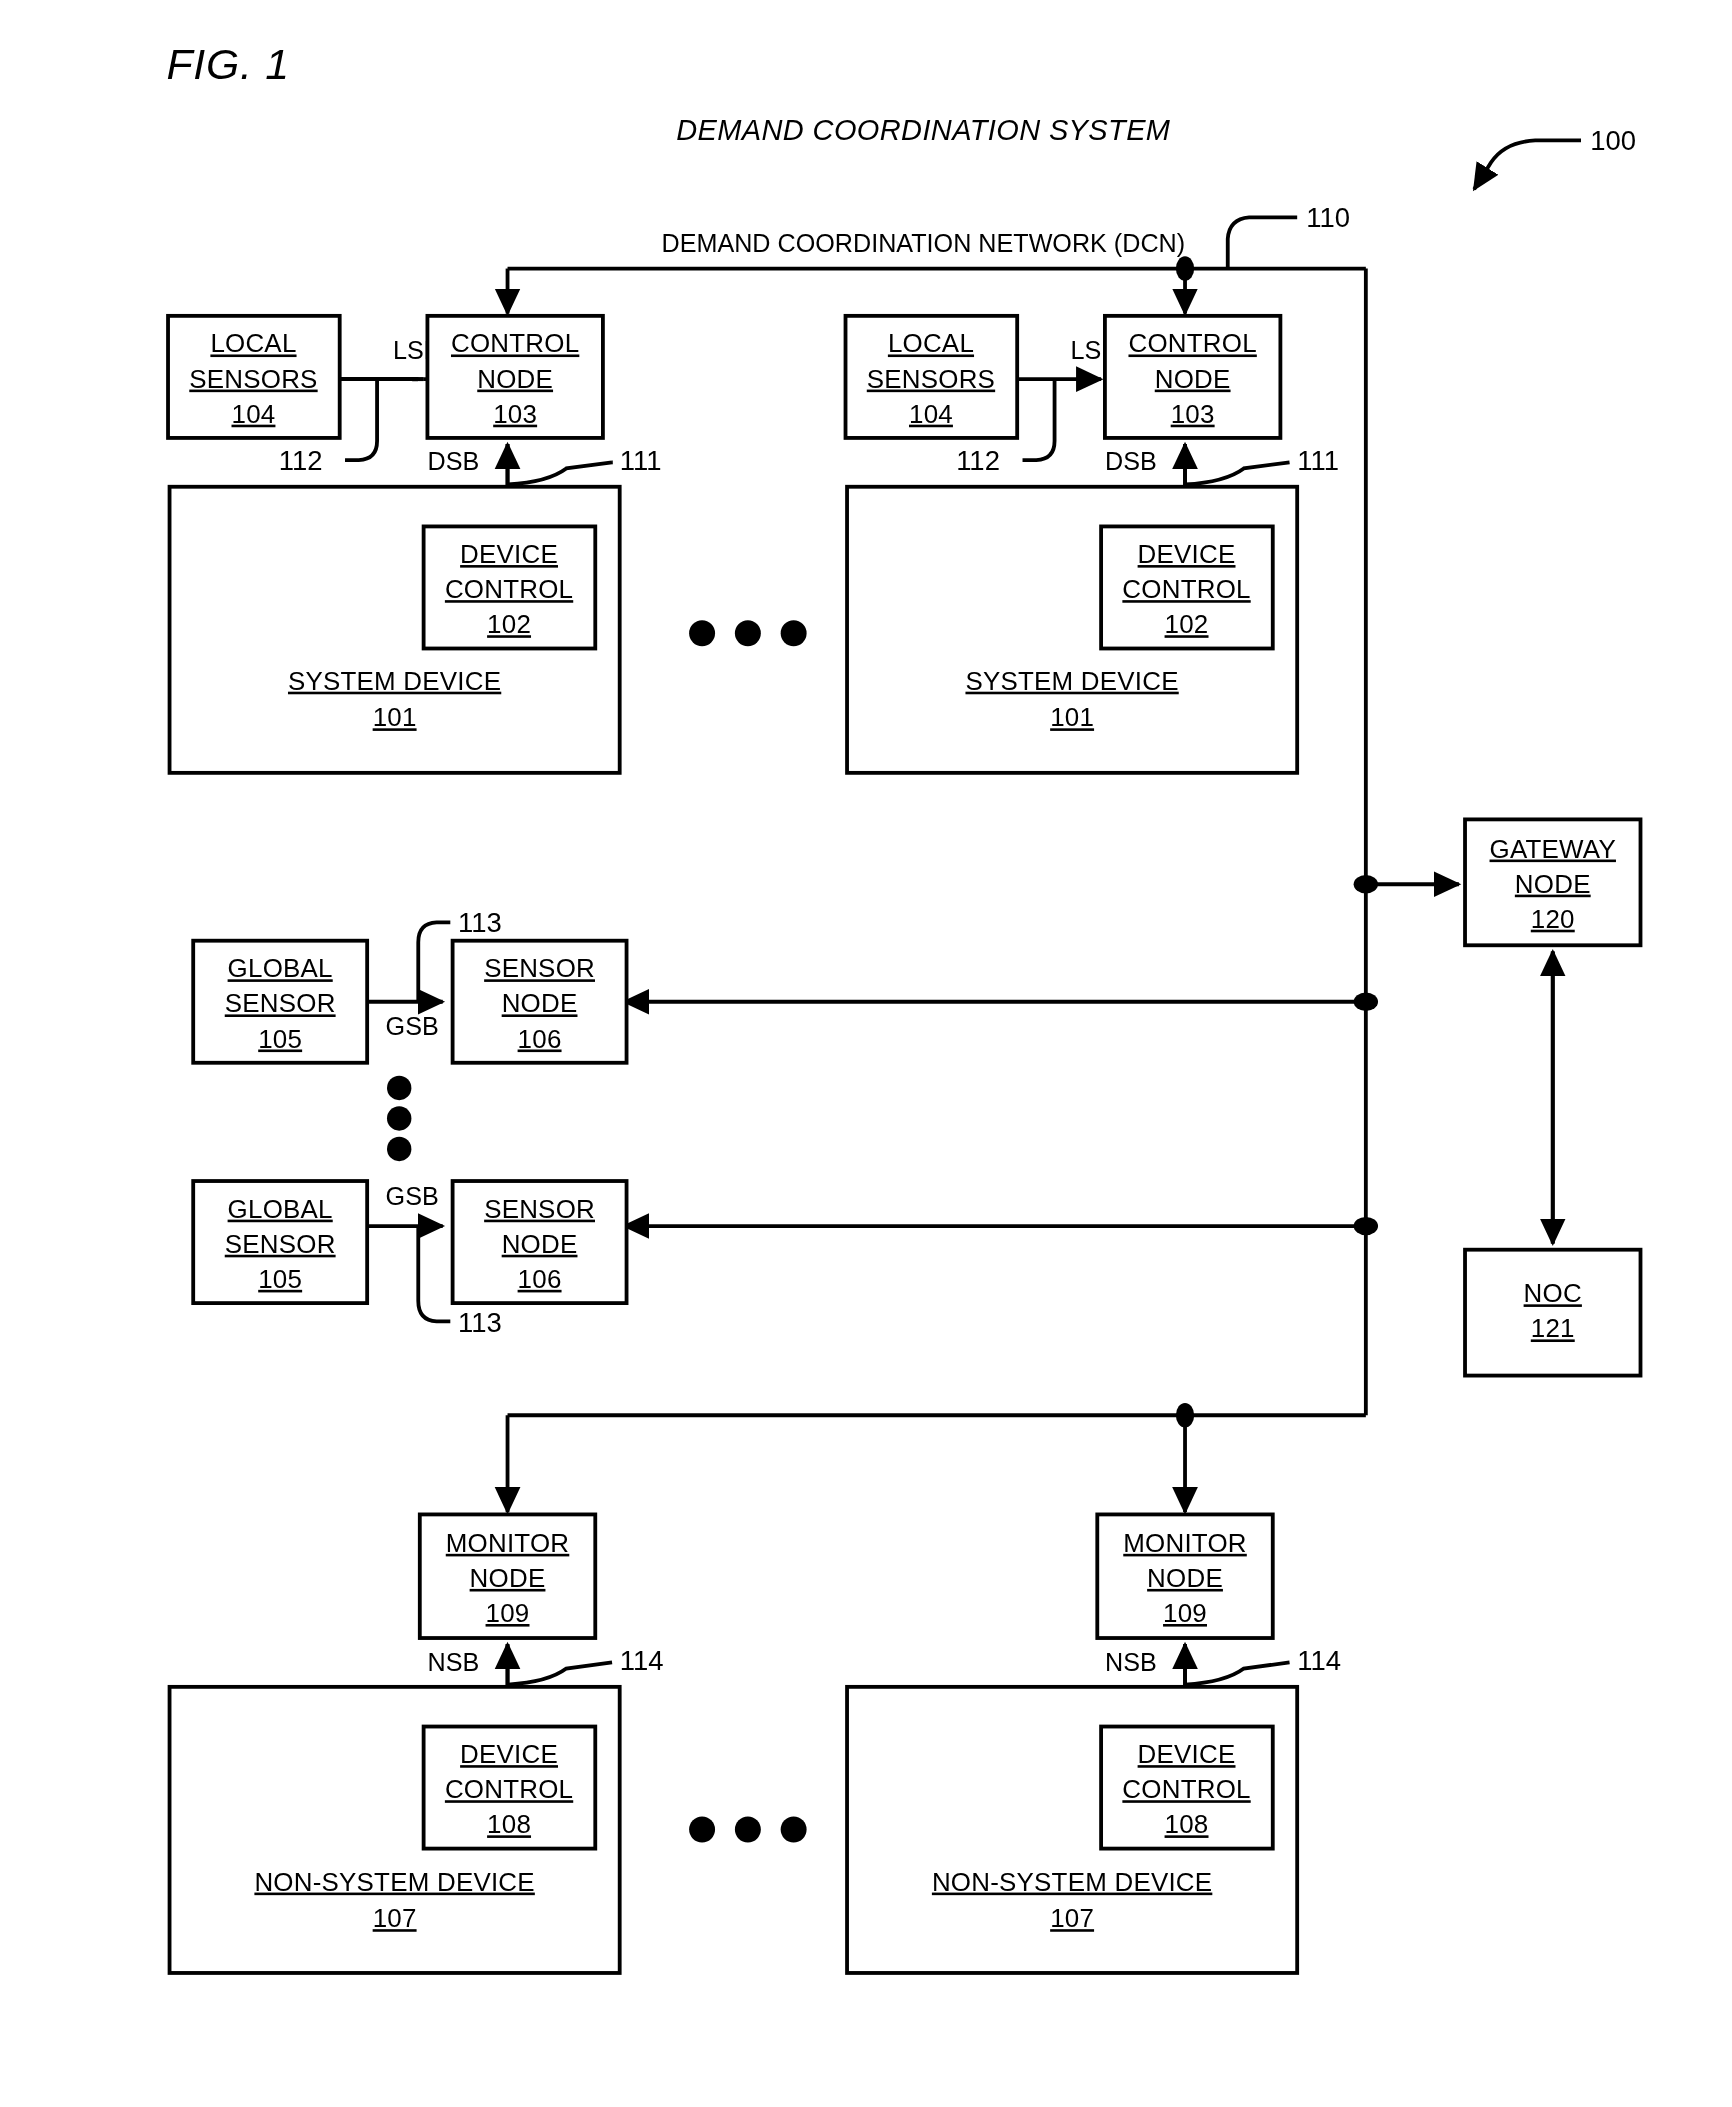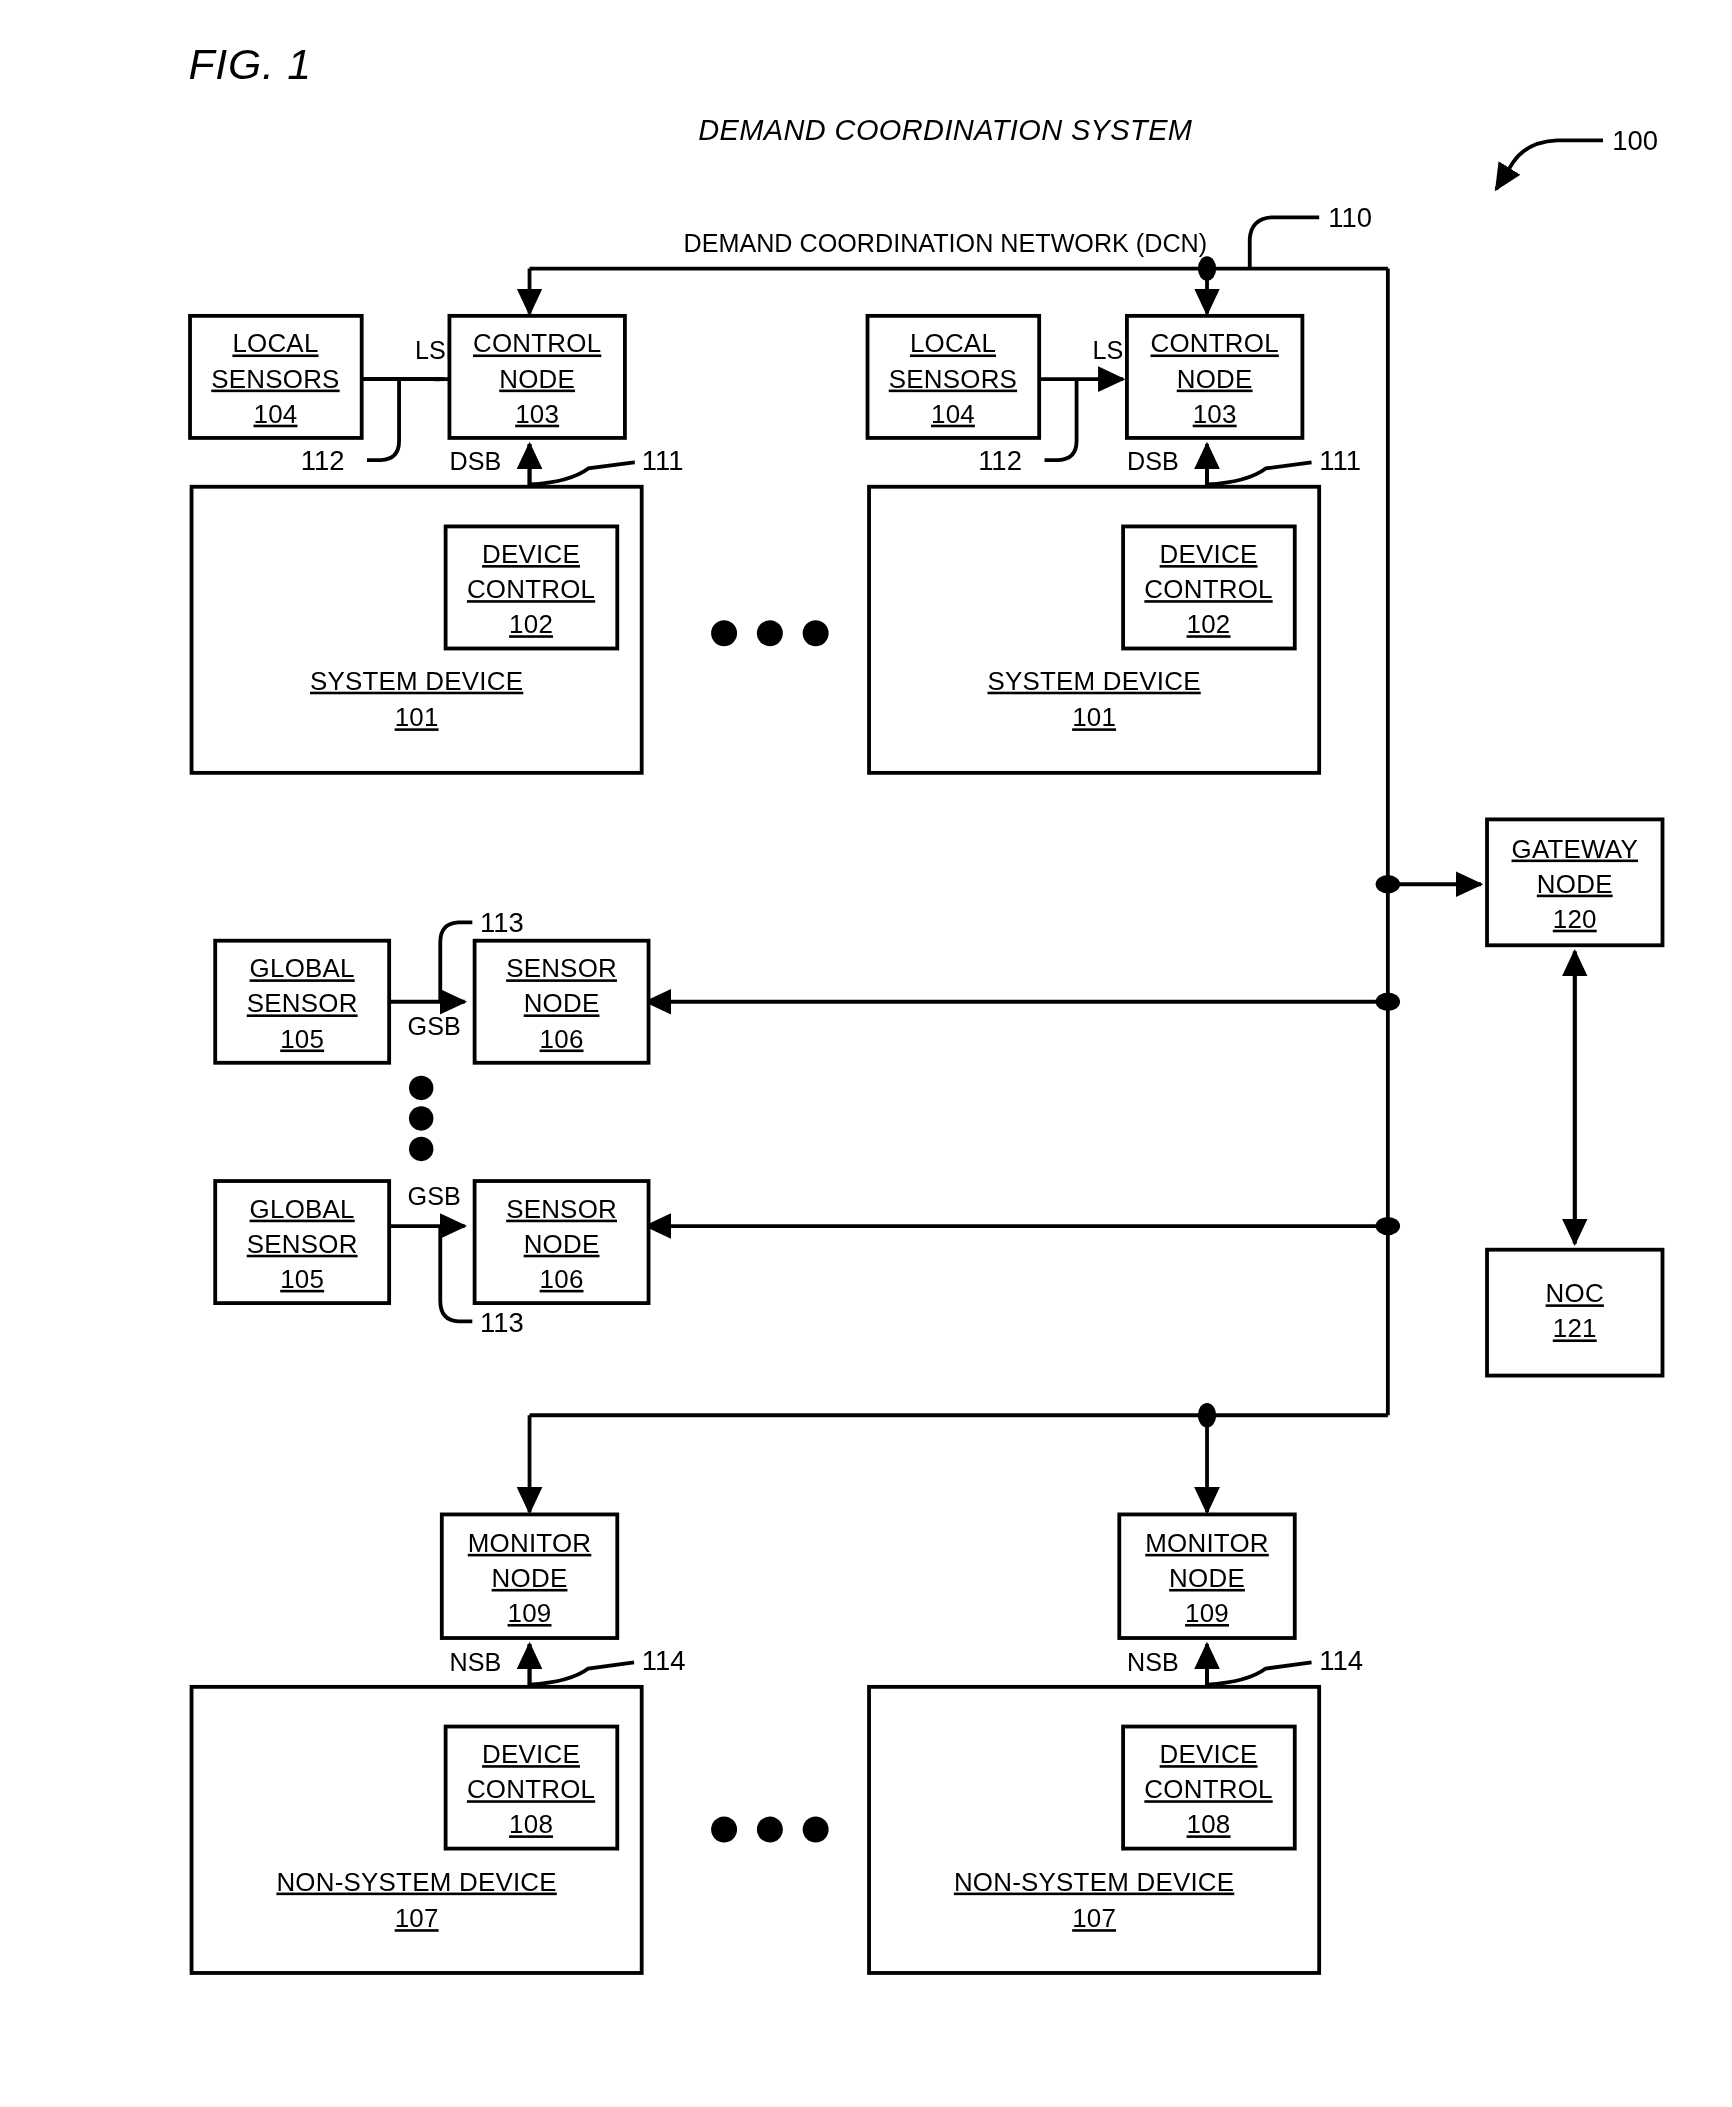--- a/index.html
+++ b/index.html
@@ -11,21 +11,20 @@
     width: 1733px;
     height: 2108px;
     font-family: "Liberation Sans", sans-serif;
     color: #000000;
     overflow: hidden;
   }
   #figure-root {
     position: relative;
     width: 1618px;
     height: 2108px;
-    padding-left: 22px;
   }
   svg#diagram {
     display: block;
     width: 1733px;
     height: 2108px;
   }
   .box {
     fill: #ffffff;
     stroke: #000000;
     stroke-width: 5;

